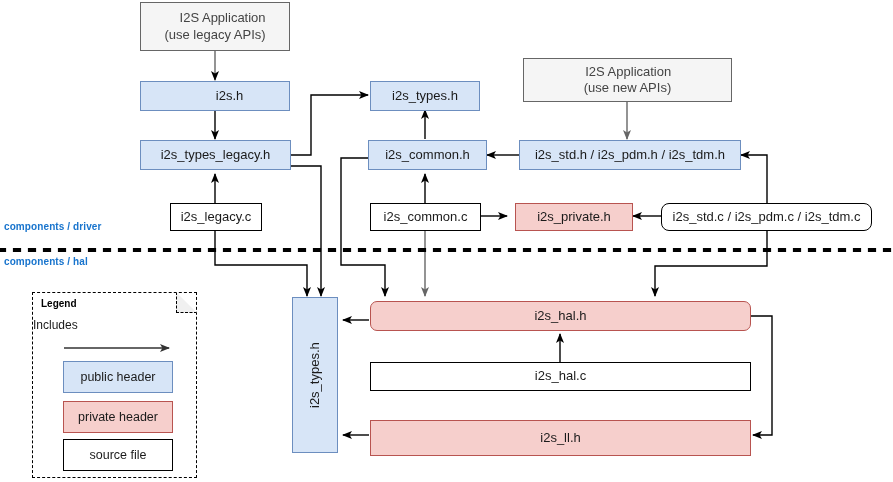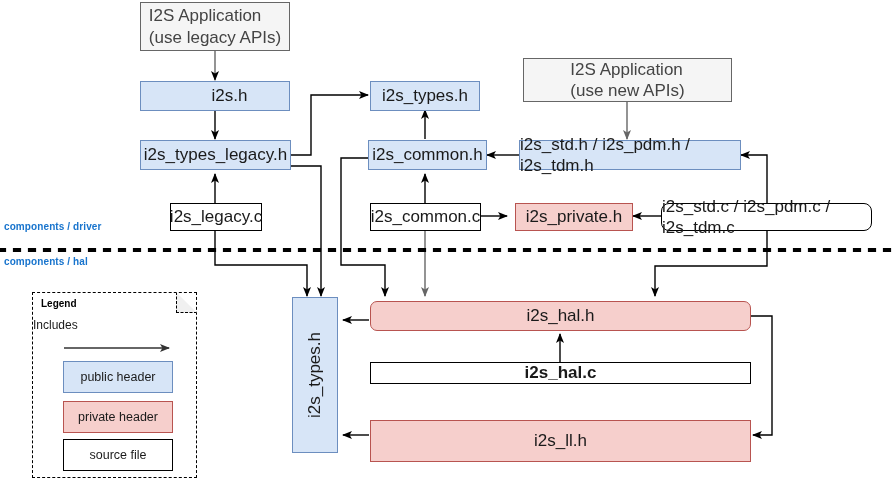--- a/index.html
+++ b/index.html
@@ -23,22 +23,22 @@
     width: 893px;
     height: 482px;
     pointer-events: none;
   }
   .node {
     position: absolute;
     box-sizing: border-box;
     display: flex;
     align-items: center;
     justify-content: center;
-    text-align: left;
-    font-size: 17px;
+    text-align: right;
+    font-size: 13px;
     color: #1a1a1a;
     line-height: 1.25;
     border-width: 1px;
     border-style: solid;
     z-index: 3;
   }
   .n-public {
     background: #d7e5f7;
     border-color: #6c8ebf;
   }
@@ -223,23 +223,23 @@
 
   <div class="node n-source" style="left:661px; top:203px; width:211px; height:28px;border-radius:8px;">i2s_std.c / i2s_pdm.c / i2s_tdm.c</div>
 
   <div class="zone-label" style="left:4px; top:221px;">components / driver</div>
   <div class="zone-label" style="left:4px; top:256px;">components / hal</div>
 
   <div class="node n-public vertical-text" style="left:292px; top:297px; width:46px; height:156px;">i2s_types.h</div>
 
   <div class="node n-private" style="left:370px; top:301px; width:381px; height:30px;border-radius:7px;">i2s_hal.h</div>
 
-  <div class="node n-source" style="left:370px; top:362px; width:381px; height:22px;font-weight:bold;">i2s_hal.c</div>
-
-  <div class="node n-private" style="left:370px; top:420px; width:381px; height:42px;">i2s_ll.h</div>
+  <div class="node n-source" style="left:370px; top:362px; width:381px; height:29px;">i2s_hal.c</div>
+
+  <div class="node n-private" style="left:370px; top:420px; width:381px; height:36px;">i2s_ll.h</div>
 
   <div class="legend-box">
     <div class="legend-fold"></div>
     <div class="legend-title">Legend</div>
     <div class="legend-includes-label">Includes</div>
     <svg class="legend-arrow" viewBox="0 0 110 10" xmlns="http://www.w3.org/2000/svg">
       <defs>
         <marker id="lah" markerWidth="10" markerHeight="8" refX="9" refY="4" orient="auto" markerUnits="userSpaceOnUse">
           <path d="M0,0 L10,4 L0,8 L2.4,4 Z" fill="#333333"></path>
         </marker>

